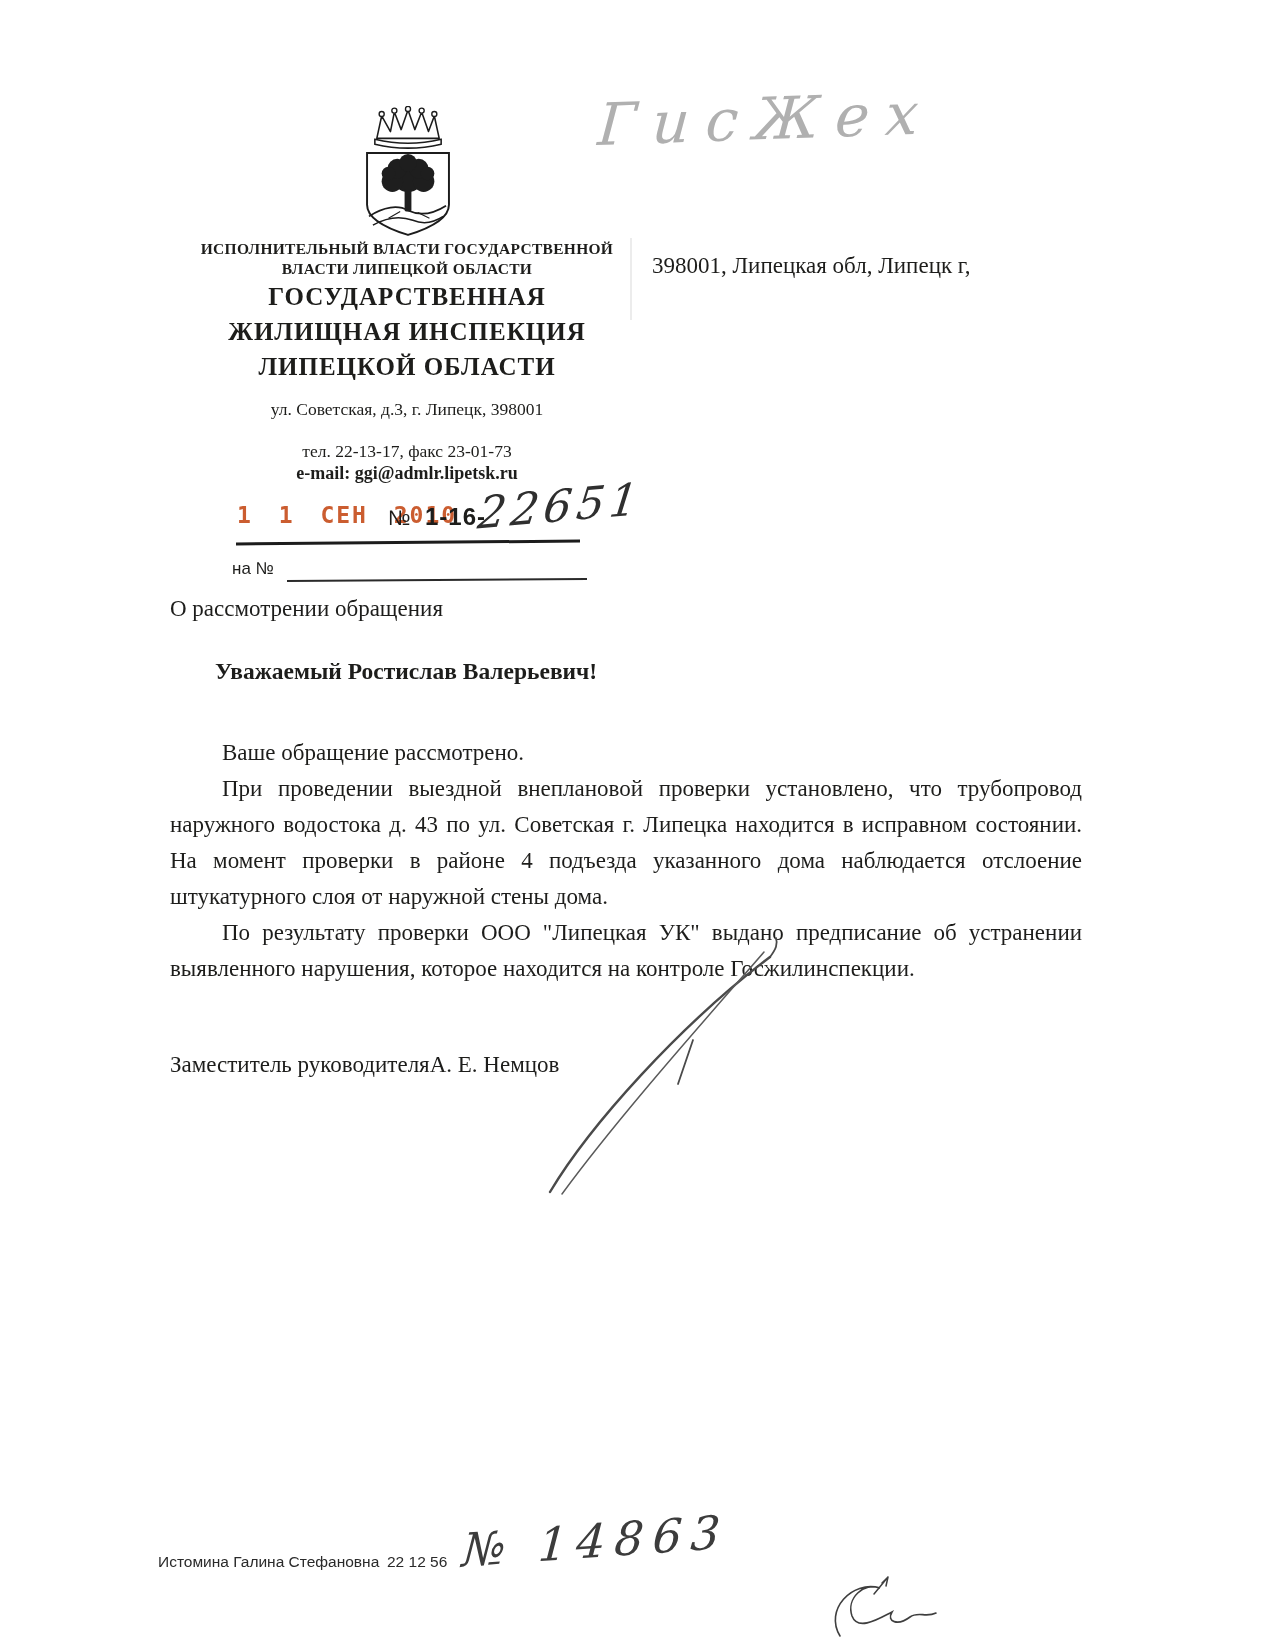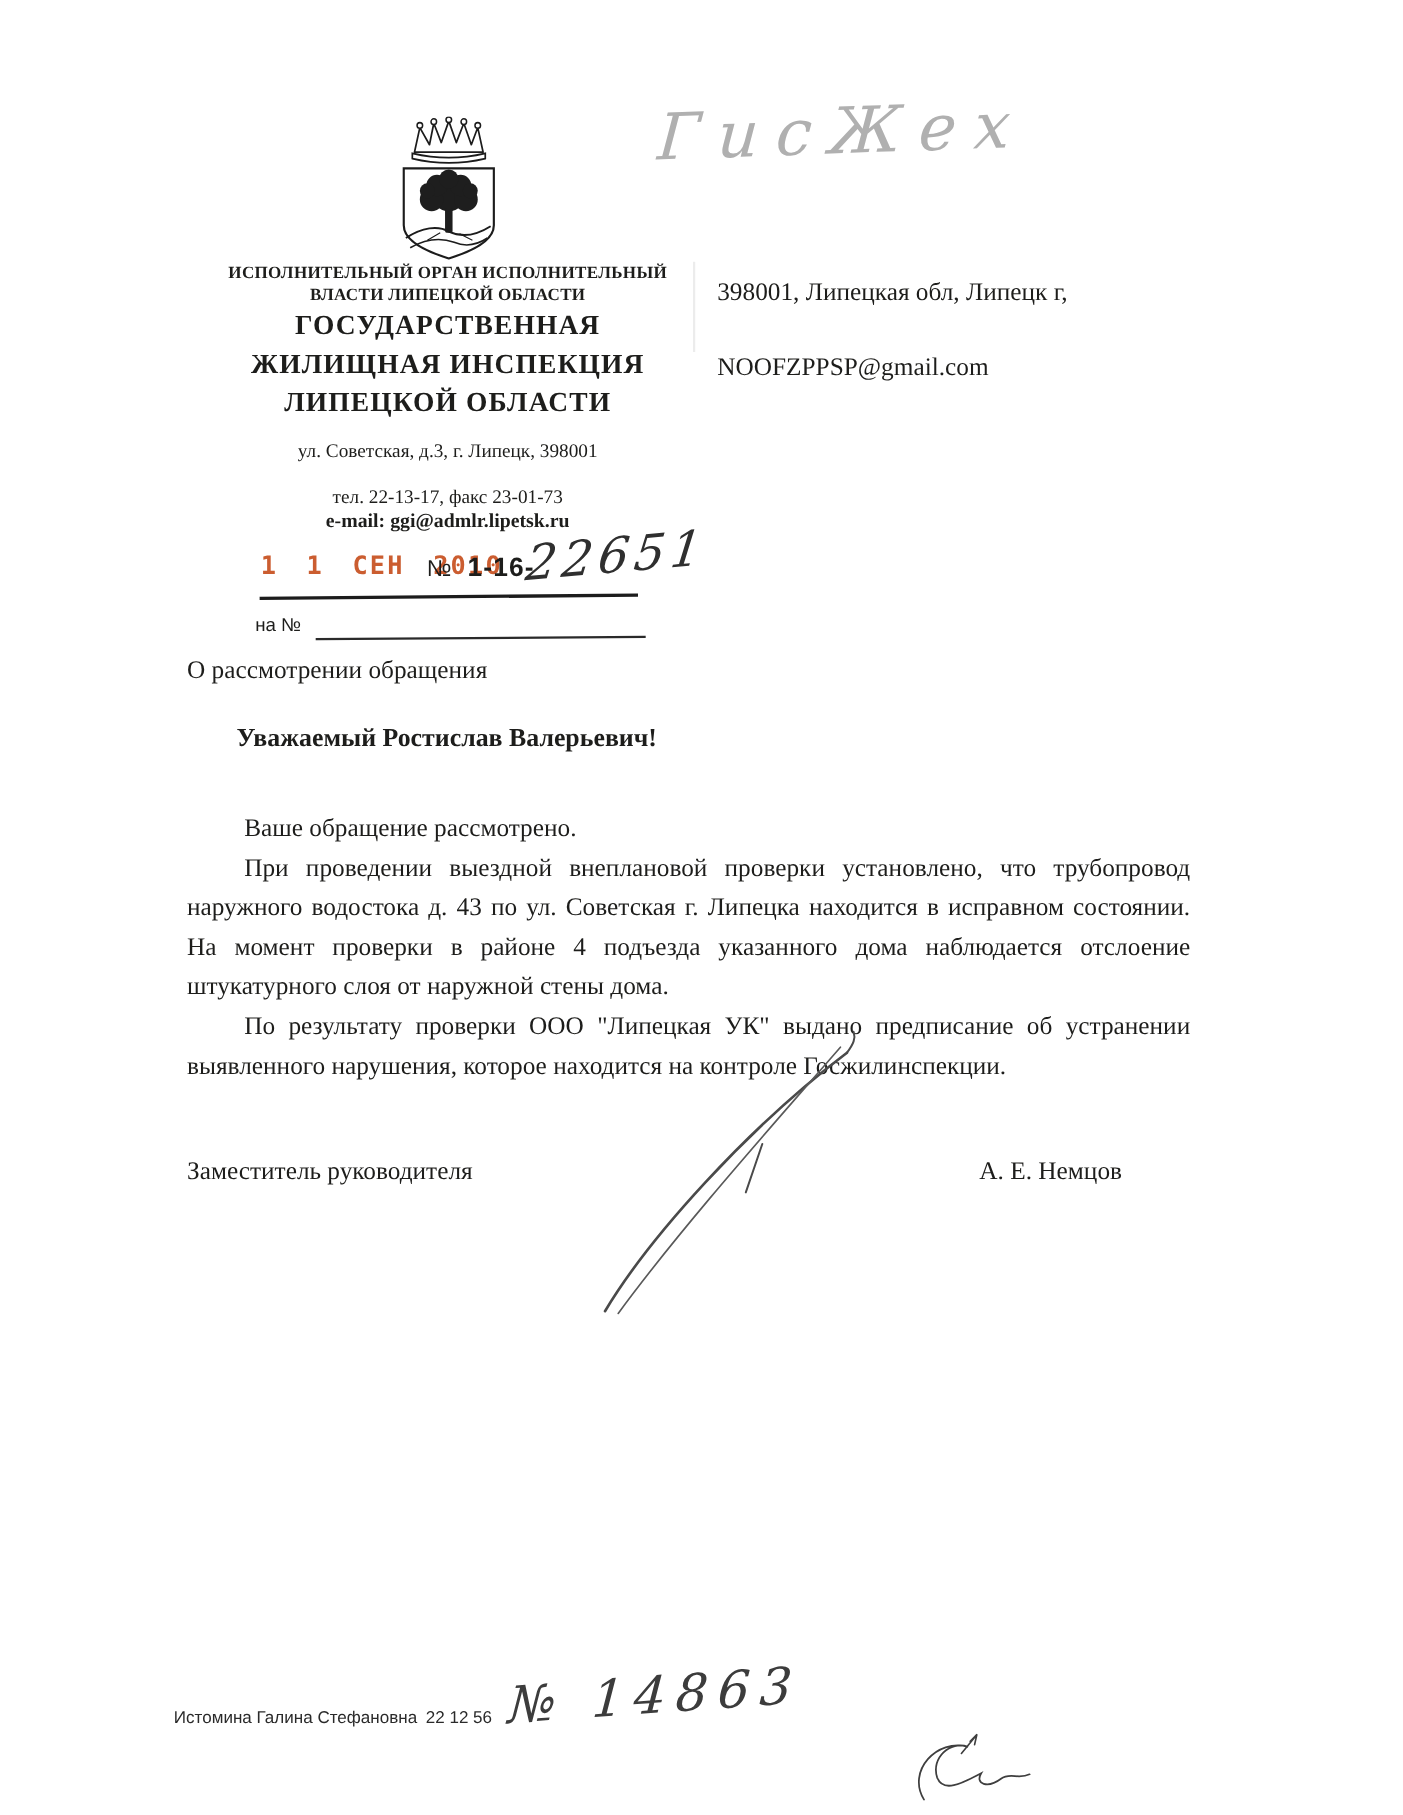--- a/index.html
+++ b/index.html
@@ -56,21 +56,21 @@
   
   .subject{left:170px; top:596px; font-size:23px;}
   .salutation{left:170px; top:658px; width:912px; text-align:left; padding-left:45px; box-sizing:border-box;
     font-weight:bold; font-size:23.5px;}
 
   
   .body-text{left:170px; top:735px; width:912px; font-size:23px; line-height:36px;}
   .body-text p{margin:0; text-align:justify; text-indent:52px;}
 
   
-  .sig-row{left:170px; top:1052px; width:912px; display:flex; justify-content:space-between; font-size:23px;}
+  .sig-row{left:170px; top:1052px; width:912px; display:flex; justify-content:flex-start; font-size:23px;}
   .sig-row .name{margin-right:62px;}
   .sig-svg{left:520px; top:925px; width:280px; height:280px;}
 
   
   .footer-name{left:158px; top:1553px; font-family:"Liberation Sans", sans-serif; font-size:15.5px; color:#2a2a2a;}
   .footer-phone{left:387px; top:1553px; font-family:"Liberation Sans", sans-serif; font-size:15.5px; color:#2a2a2a;}
   .footer-hand{
     left:462px; top:1514px; font-family:"DejaVu Serif", serif; font-style:italic;
     font-size:46px; letter-spacing:9px; color:#3c3c3c;
     transform:rotate(-4deg) skewX(-8deg); white-space:nowrap;
@@ -113,42 +113,41 @@
         <circle cx="60" cy="68" r="7"></circle>
         <circle cx="100" cy="68" r="7"></circle>
         <rect x="76.5" y="84" width="7" height="23" rx="1.5"></rect>
       </g>
 
       <path d="M40,112 C55,102 70,100 80,106 C95,113 108,108 119,101" fill="none" stroke="#1c1c1c" stroke-width="1.8"></path>
       <path d="M44,121 C60,112 74,112 85,116 C97,121 107,118 116,112" fill="none" stroke="#1c1c1c" stroke-width="1.5"></path>
       <path d="M72,107 L60,114 M90,108 L102,114" stroke="#1c1c1c" stroke-width="1.1"></path>
     </svg>
 
-    <div class="lh-small lh-s1">ИСПОЛНИТЕЛЬНЫЙ ОРГАН ИСПОЛНИТЕЛЬНЫЙ</div>
+    <div class="lh-small lh-s1">ИСПОЛНИТЕЛЬНЫЙ ВЛАСТИ ГОСУДАРСТВЕННОЙ</div>
     <div class="lh-small lh-s2">ВЛАСТИ ЛИПЕЦКОЙ ОБЛАСТИ</div>
     <div class="lh-big lh-b1">ГОСУДАРСТВЕННАЯ</div>
     <div class="lh-big lh-b2">ЖИЛИЩНАЯ ИНСПЕКЦИЯ</div>
     <div class="lh-big lh-b3">ЛИПЕЦКОЙ ОБЛАСТИ</div>
     <div class="lh-addr">ул. Советская, д.3, г. Липецк, 398001</div>
     <div class="lh-phone">тел. 22-13-17, факс 23-01-73</div>
     <div class="lh-email">e-mail: ggi@admlr.lipetsk.ru</div>
   </div>
 
   <div class="abs stamp-date">1 1 СЕН 2010</div>
   <div class="abs ref-no-sign">№</div>
   <div class="abs ref-no-printed">1-16-</div>
   <div class="abs ref-no-hand">22651</div>
   <div class="abs ref-underline"></div>
   <div class="abs reply-label">на №</div>
   <div class="abs reply-underline"></div>
 
   <div class="abs rcpt">
     <div>398001, Липецкая обл, Липецк г,</div>
     <div class="gap"></div>
-    <div>NOOFZPPSP@gmail.com</div>
   </div>
 
   <div class="abs subject">О рассмотрении обращения</div>
 
   <div class="abs salutation">Уважаемый Ростислав Валерьевич!</div>
 
   <div class="abs body-text">
     <p>Ваше обращение рассмотрено.</p>
     <p>При проведении выездной внеплановой проверки установлено, что трубопровод наружного водостока д. 43 по ул. Советская г. Липецка находится в исправном состоянии. На момент проверки  в районе 4 подъезда указанного дома наблюдается отслоение штукатурного слоя от наружной стены дома.</p>
     <p>По результату проверки ООО "Липецкая УК" выдано предписание об устранении выявленного нарушения, которое находится на контроле Госжилинспекции.</p>

